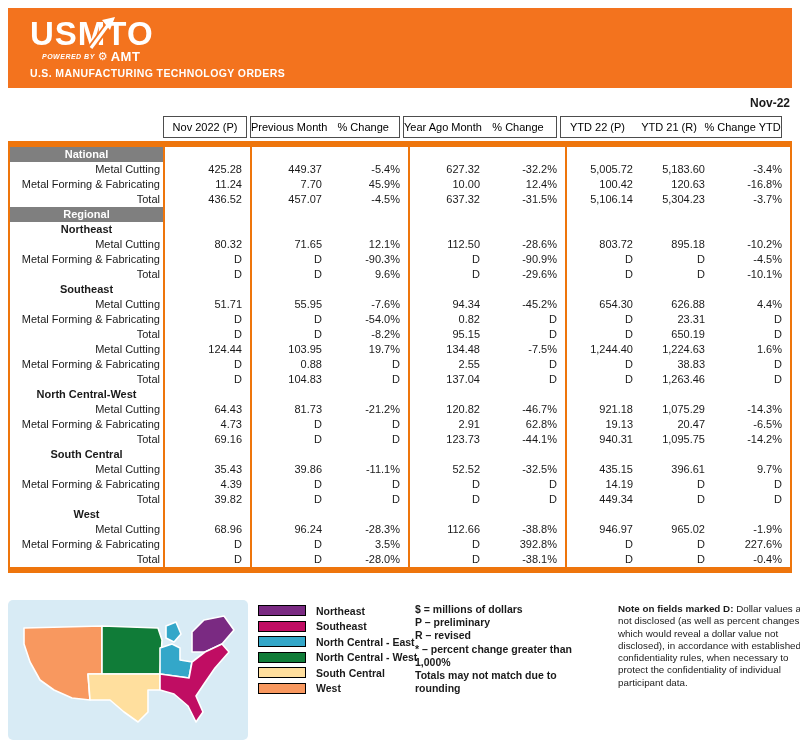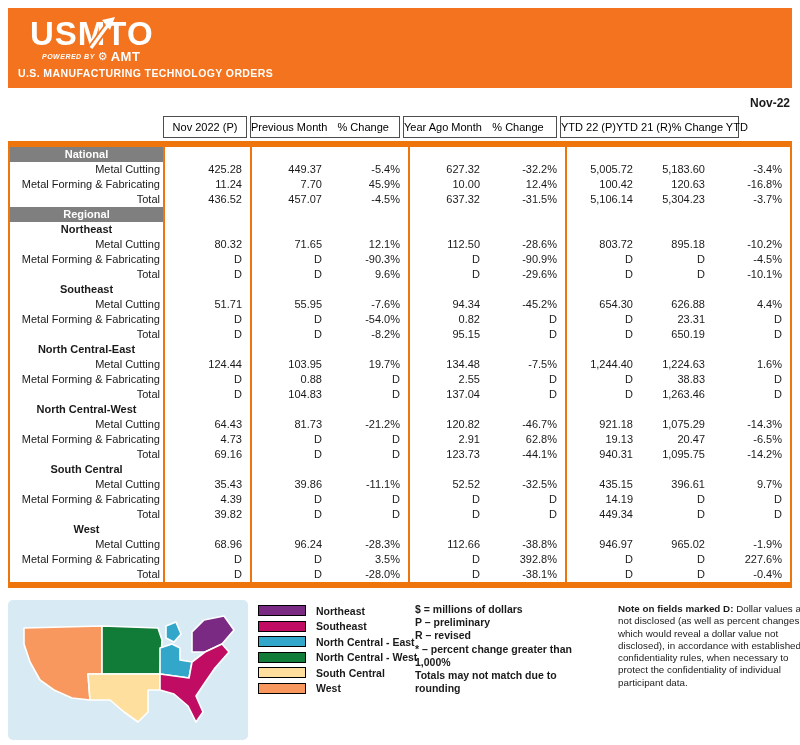--- a/index.html
+++ b/index.html
@@ -8,33 +8,33 @@
 
   
   .banner { position:absolute; left:8px; top:8px; width:784px; height:80px; background:#F3731E; color:#fff; }
   .logo-wrap { position:absolute; left:22px; top:8px; }
   .logo-text { font-size:33px; font-weight:bold; letter-spacing:1px; line-height:36px; }
   .logo-arrow { position:absolute; left:49px; top:-6px; }
   .powered-row { margin-left:12px; margin-top:-3px; display:flex; align-items:center; gap:3px; }
   .powered-by { font-size:7px; font-style:italic; font-weight:bold; letter-spacing:0.5px; }
   .amt-gear { font-size:11px; line-height:11px; }
   .amt-text { font-size:13px; font-weight:bold; letter-spacing:0.5px; }
-  .banner-subtitle { position:absolute; left:10px; bottom:9px; font-size:10.5px; font-weight:bold; letter-spacing:0.4px; }
+  .banner-subtitle { position:absolute; left:22px; bottom:9px; font-size:10.5px; font-weight:bold; letter-spacing:0.4px; }
 
   .date-label { position:absolute; right:10px; top:96px; font-size:12px; font-weight:bold; }
 
   
   .table-wrap { position:absolute; left:8px; top:116px; width:784px; }
   .col-headers { display:flex; margin-left:155px; height:22px; font-size:11px; color:#000;align-items:center; }
   .hbox { border:1px solid #4d4d4d; display:flex; align-items:center; margin-right:3px; height:22px; background:#fff; }
   .hbox span { display:inline-block; text-align:center; white-space:nowrap; }
   .hb1 { width:84px; } .hb1 span { width:82px; }
   .hb2 { width:150px; } .hb2 .s1 { width:77px; } .hb2 .s2 { width:76px; }
   .hb3 { width:154px; } .hb3 .s1 { width:76px; } .hb3 .s2 { width:76px; }
-  .hb4 { width:179px; margin-right:4px; } .hb4 .s1 { width:74px; } .hb4 .s2 { width:71px; } .hb4 .s3 { width:78px; }
+  .hb4 { width:222px; margin-right:4px; } .hb4 .s1 { width:74px; } .hb4 .s2 { width:71px; } .hb4 .s3 { width:78px; }
 
   table.data { border-collapse:collapse; width:784px; margin-top:3px;
     border-top:6px solid #EE750C; border-bottom:6px solid #EE750C;
     border-left:2px solid #EE750C; border-right:2px solid #EE750C;
     font-size:11px; table-layout:fixed; }
   table.data td { height:15px; line-height:15px; white-space:nowrap; overflow:hidden; }
   td.lab { text-align:right; padding-right:3px; }
   td.lab.band { background:#7F7F7F; color:#fff; font-weight:bold; text-align:center; padding-right:0; }
   td.lab.region { font-weight:bold; text-align:center; padding-right:0; }
   td.v { text-align:right; padding-right:8px; }
@@ -246,31 +246,20 @@
             <td class="v">D</td>
             <td class="v">D</td>
             <td class="v">-8.2%</td>
             <td class="v">95.15</td>
             <td class="v">D</td>
             <td class="v">D</td>
             <td class="v">650.19</td>
             <td class="v">D</td>
           </tr>
           <tr>
-            <td class="lab region">North Central-East</td>
-            <td class="v"></td>
-            <td class="v"></td>
-            <td class="v"></td>
-            <td class="v"></td>
-            <td class="v"></td>
-            <td class="v"></td>
-            <td class="v"></td>
-            <td class="v"></td>
-          </tr>
-          <tr>
             <td class="lab data">Metal Cutting</td>
             <td class="v">124.44</td>
             <td class="v">103.95</td>
             <td class="v">19.7%</td>
             <td class="v">134.48</td>
             <td class="v">-7.5%</td>
             <td class="v">1,244.40</td>
             <td class="v">1,224.63</td>
             <td class="v">1.6%</td>
           </tr>

